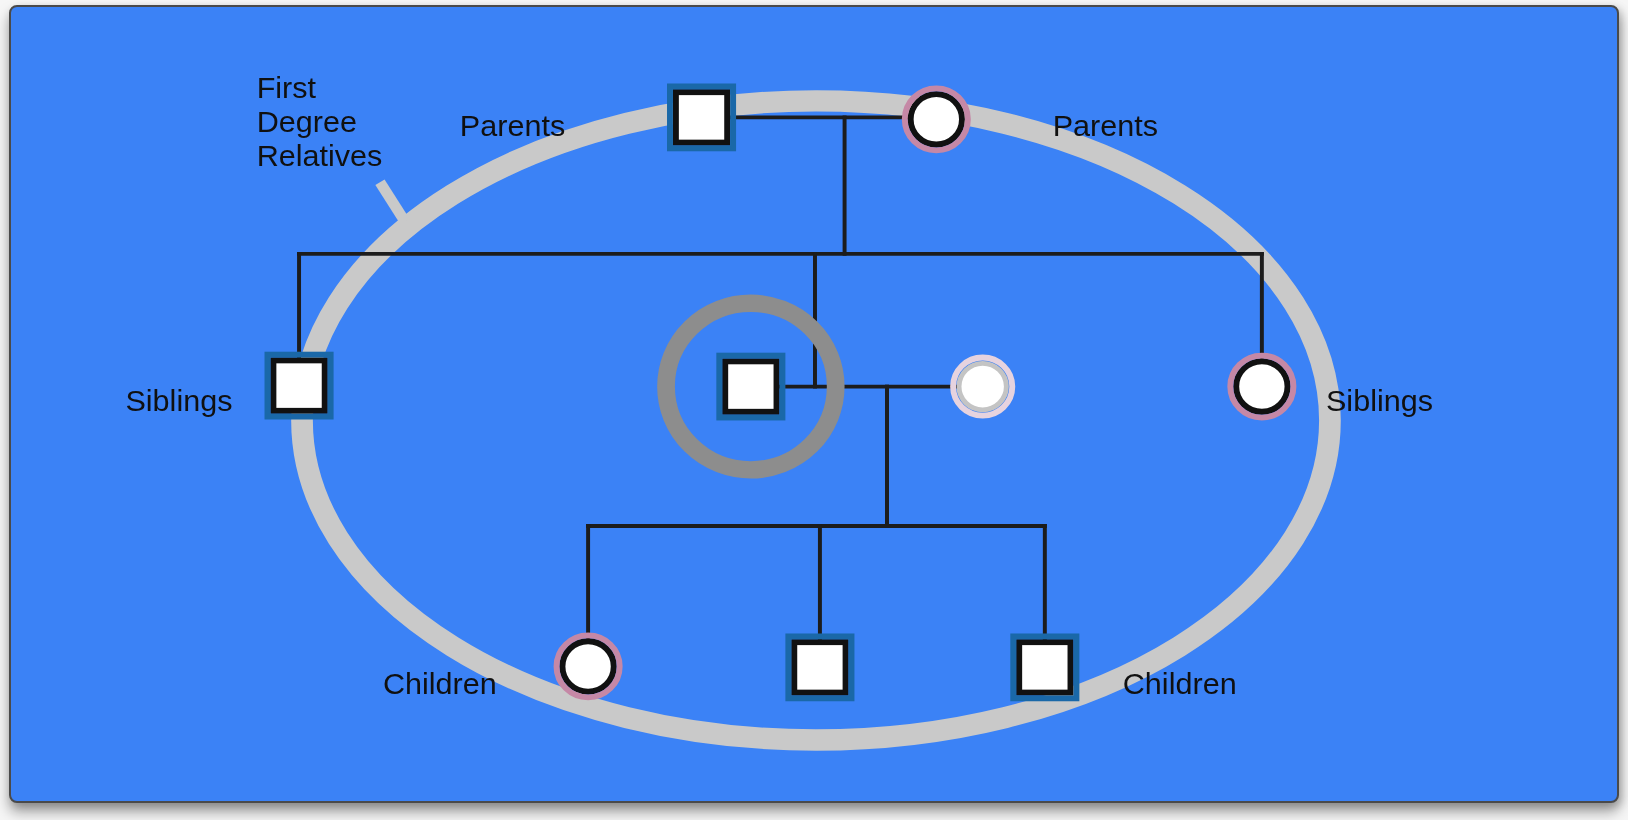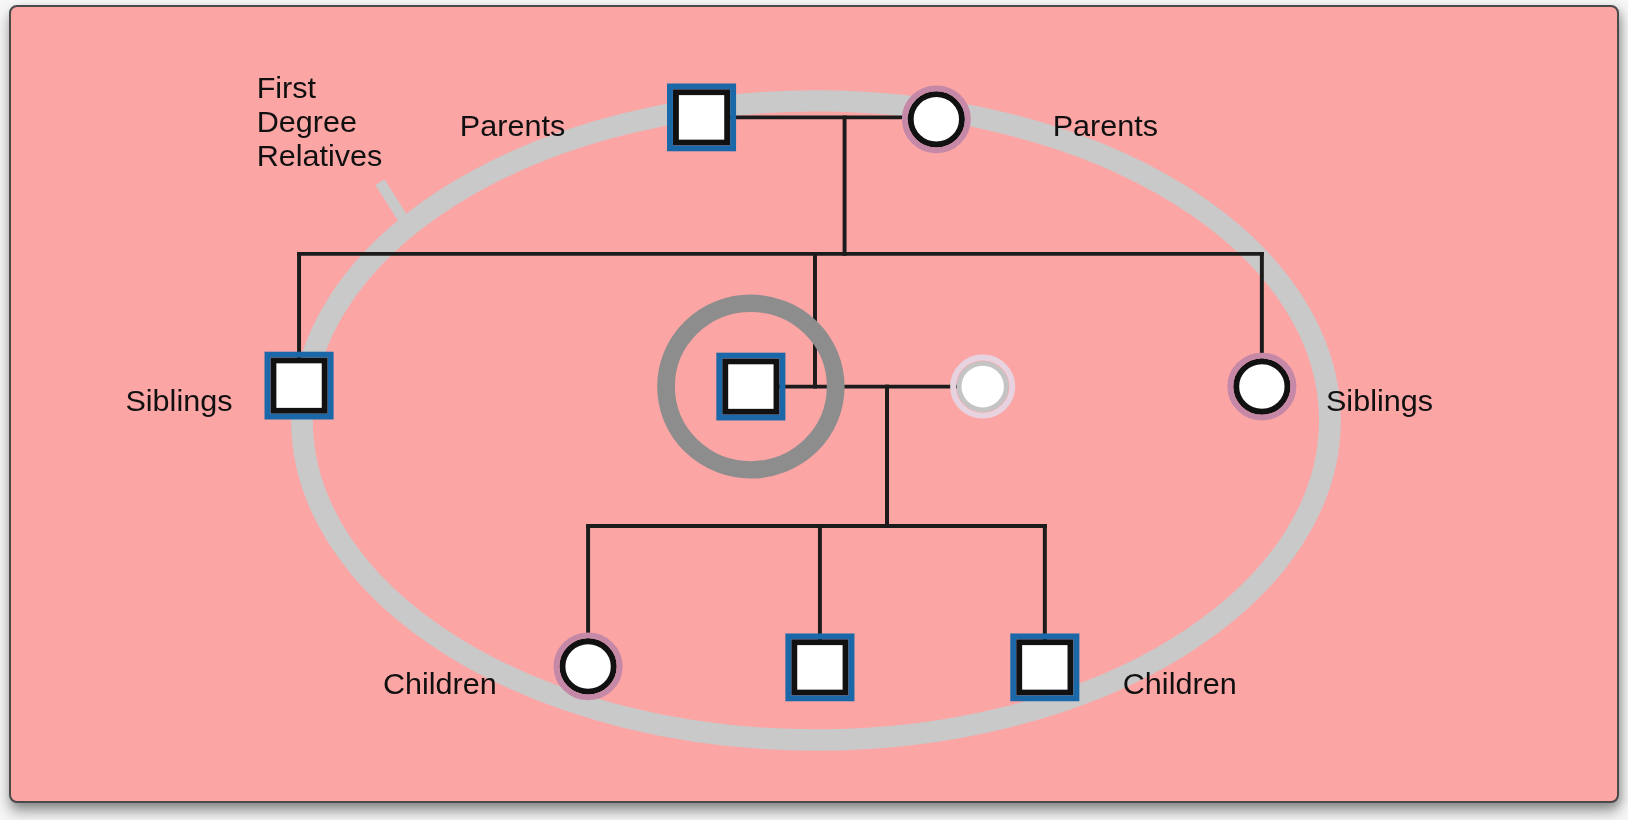--- a/index.html
+++ b/index.html
@@ -12,21 +12,21 @@
     overflow: hidden;
   }
   .stage {
     position: relative;
     width: 1628px;
     height: 820px;
   }
   .card {
     position: absolute;
     top: 5px; left: 9px; right: 9px; bottom: 17px;
-    background: #fca5a5;
+    background: #3b82f6;
     border: 2px solid #4a4a4a;
     border-radius: 8px;
     box-shadow: 0 9px 14px rgba(0,0,0,0.35), 3px 3px 8px rgba(0,0,0,0.18);
     overflow: hidden;
   }
   .card svg { display: block; width: 100%; height: 100%; }
 
   
   .rel-line      { fill: none; stroke: var(--line, #1c1c1c); stroke-width: 4; stroke-linecap: square; }
   .ellipse-ring  { fill: none; stroke: var(--ellipse, #c9c9c9); stroke-width: 22; }

